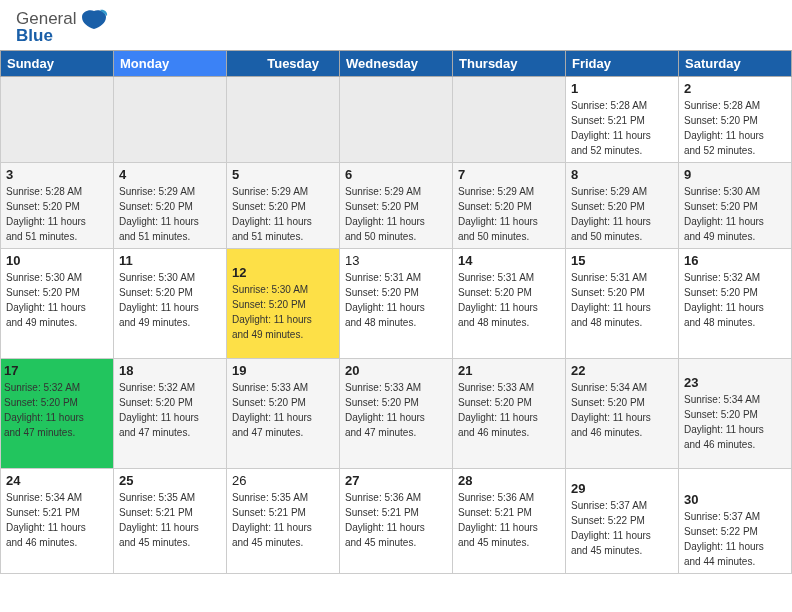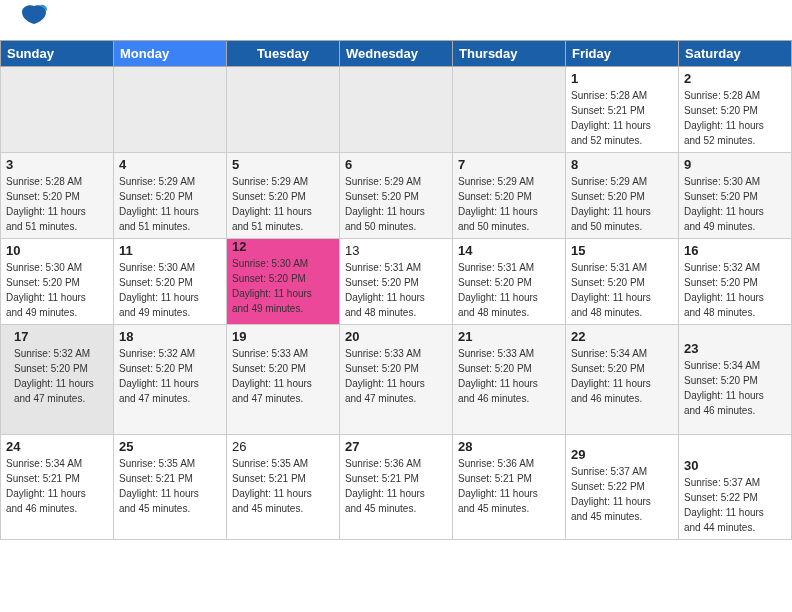--- a/index.html
+++ b/index.html
@@ -9,40 +9,44 @@
     .calendar th { background: #1a5fa8; color: #fff; text-align: left; padding: 6px 6px; font-size: 13px; font-weight: bold; border: 1px solid #aaa; }
     .calendar td { vertical-align: top; border: 1px solid #ccc; padding: 4px 5px; font-size: 10.5px; color: #333; background: #fff; width: 113px; min-height: 80px; }
     .calendar tr:nth-child(even) td:not(.empty) { background: #f7f7f7; }
   </style>
 </head>
 <body>
 
 <div style="padding: 10px 16px 6px 16px; display: flex; align-items: flex-start; justify-content: space-between;">
   <div>
     <div style="display: flex; align-items: center;">
+      <div style="line-height:1;">
+        <span style="font-size:17px; color:#555; font-weight:normal;">General</span><br>
+        <span style="font-size:17px; color:#1a5fa8; font-weight:bold;">Blue</span>
+      </div>
       <div style="margin-left:4px; margin-top:-6px;">
         <svg width="28" height="26" viewBox="0 0 28 26">
           <path d="M14 2 C18 0, 26 2, 26 8 C26 14, 20 18, 14 20 C8 18, 2 14, 2 8 C2 2, 10 0, 14 2Z" fill="#1a5fa8"></path>
           <path d="M20 1 C24 0, 28 3, 27 7 C25 5, 22 3, 20 1Z" fill="#3399cc"></path>
         </svg>
       </div>
     </div>
   </div>
   <div style="text-align:right;">
     <div style="font-size:36px; font-weight:bold; color:#222;"></div>
     <div style="font-size:14px; color:#333; margin-top:1px;"></div>
   </div>
 </div>
 
 <table class="calendar" style="width:100%; border-collapse:collapse; margin:0 0 0 0;">
   <thead>
     <tr id="weekday-header">
         <th style="background: rgb(26, 95, 168); color: rgb(255, 255, 255); text-align: left; padding: 5px 6px; font-size: 13px; font-weight: bold; border: 1px solid rgb(170, 170, 170);">Sunday</th>
         <th style="background: #3b82f6; color: rgb(255, 255, 255); text-align: left; padding: 5px 6px; font-size: 13px; font-weight: bold; border: 1px solid rgb(170, 170, 170);">Monday</th>
-        <th style="background: rgb(26, 95, 168); color: rgb(255, 255, 255); text-align: center; padding: 5px 20px; font-size: 13px; font-weight: bold; border: 1px solid rgb(170, 170, 170);">Tuesday</th>
+        <th style="background: rgb(26, 95, 168); color: rgb(255, 255, 255); text-align: right; padding: 5px 20px; font-size: 13px; font-weight: bold; border: 1px solid rgb(170, 170, 170);">Tuesday</th>
         <th style="background: rgb(26, 95, 168); color: rgb(255, 255, 255); text-align: left; padding: 5px 6px; font-size: 13px; font-weight: bold; border: 1px solid rgb(170, 170, 170);">Wednesday</th>
         <th style="background: rgb(26, 95, 168); color: rgb(255, 255, 255); text-align: left; padding: 5px 6px; font-size: 13px; font-weight: bold; border: 1px solid rgb(170, 170, 170);">Thursday</th>
         <th style="background: rgb(26, 95, 168); color: rgb(255, 255, 255); text-align: left; padding: 5px 6px; font-size: 13px; font-weight: bold; border: 1px solid rgb(170, 170, 170);">Friday</th>
         <th style="background: rgb(26, 95, 168); color: rgb(255, 255, 255); text-align: left; padding: 5px 6px; font-size: 13px; font-weight: bold; border: 1px solid rgb(170, 170, 170);">Saturday</th>
       </tr>
   </thead>
   <tbody id="calendar-body">
       <tr>
         <td style="vertical-align: top; border: 1px solid rgb(204, 204, 204); padding: 4px 5px; font-size: 10.5px; color: rgb(51, 51, 51); width: 113px; min-height: 75px; background: rgb(235, 235, 235);"></td>
         <td style="vertical-align: top; border: 1px solid rgb(204, 204, 204); padding: 4px 5px; font-size: 10.5px; color: rgb(51, 51, 51); width: 113px; min-height: 75px; background: rgb(235, 235, 235);"></td>
@@ -123,21 +127,21 @@
 Daylight: 11 hours
 and 49 minutes.</div>
         </td>
         <td style="vertical-align: top; border: 1px solid rgb(204, 204, 204); padding: 4px 5px; font-size: 10.5px; color: rgb(51, 51, 51); width: 113px; min-height: 75px; background: rgb(255, 255, 255);">
           <span style="font-size: 13px; font-weight: bold; color: rgb(34, 34, 34); display: block; margin-bottom: 2px;">11</span>
           <div style="font-size: 10px; color: rgb(51, 51, 51); line-height: 1.5; white-space: pre-line;">Sunrise: 5:30 AM
 Sunset: 5:20 PM
 Daylight: 11 hours
 and 49 minutes.</div>
         </td>
-        <td style="vertical-align: top; border: 1px solid rgb(204, 204, 204); padding: 0 5px; font-size: 10.5px; color: rgb(51, 51, 51); width: 113px; min-height: 75px; background: #ec4899;">
+        <td style="vertical-align: top; border: 1px solid rgb(204, 204, 204); padding: 16px 5px; font-size: 10.5px; color: rgb(51, 51, 51); width: 113px; min-height: 75px; background: #fde047;">
           <span style="font-size: 13px; font-weight: bold; color: rgb(34, 34, 34); display: block; margin-bottom: 2px;">12</span>
           <div style="font-size: 10px; color: rgb(51, 51, 51); line-height: 1.5; white-space: pre-line;">Sunrise: 5:30 AM
 Sunset: 5:20 PM
 Daylight: 11 hours
 and 49 minutes.</div>
         </td>
         <td style="vertical-align: top; border: 1px solid rgb(204, 204, 204); padding: 4px 5px; font-size: 10.5px; color: rgb(51, 51, 51); width: 113px; min-height: 75px; background: rgb(255, 255, 255);">
           <span style="font-size: 13px; font-weight: normal; color: rgb(34, 34, 34); display: block; margin-bottom: 2px;">13</span>
           <div style="font-size: 10px; color: rgb(51, 51, 51); line-height: 1.5; white-space: pre-line;">Sunrise: 5:31 AM
 Sunset: 5:20 PM
@@ -160,21 +164,21 @@
         </td>
         <td style="vertical-align: top; border: 1px solid rgb(204, 204, 204); padding: 4px 5px; font-size: 10.5px; color: rgb(51, 51, 51); width: 113px; min-height: 75px; background: rgb(255, 255, 255);">
           <span style="font-size: 13px; font-weight: bold; color: rgb(34, 34, 34); display: block; margin-bottom: 2px;">16</span>
           <div style="font-size: 10px; color: rgb(51, 51, 51); line-height: 1.5; white-space: pre-line;">Sunrise: 5:32 AM
 Sunset: 5:20 PM
 Daylight: 11 hours
 and 48 minutes.</div>
         </td>
       </tr>
       <tr>
-        <td style="vertical-align: top; border: 1px solid rgb(204, 204, 204); padding: 4px 13px; font-size: 10.5px; color: rgb(51, 51, 51); width: 113px; min-height: 75px; background: #e5e5e5; margin-top: 32px;">
+        <td style="vertical-align: top; border: 1px solid rgb(204, 204, 204); padding: 4px 3px; font-size: 10.5px; color: rgb(51, 51, 51); width: 113px; min-height: 75px; background: #22c55e; margin-top: 32px;">
           <span style="font-size: 13px; font-weight: bold; color: rgb(34, 34, 34); display: block; margin-bottom: 2px;">17</span>
           <div style="font-size: 10px; color: rgb(51, 51, 51); line-height: 1.5; white-space: pre-line;">Sunrise: 5:32 AM
 Sunset: 5:20 PM
 Daylight: 11 hours
 and 47 minutes.</div>
         </td>
         <td style="vertical-align: top; border: 1px solid rgb(204, 204, 204); padding: 4px 5px; font-size: 10.5px; color: rgb(51, 51, 51); width: 113px; min-height: 75px; background: rgb(245, 245, 245);">
           <span style="font-size: 13px; font-weight: bold; color: rgb(34, 34, 34); display: block; margin-bottom: 2px;">18</span>
           <div style="font-size: 10px; color: rgb(51, 51, 51); line-height: 1.5; white-space: pre-line;">Sunrise: 5:32 AM
 Sunset: 5:20 PM

